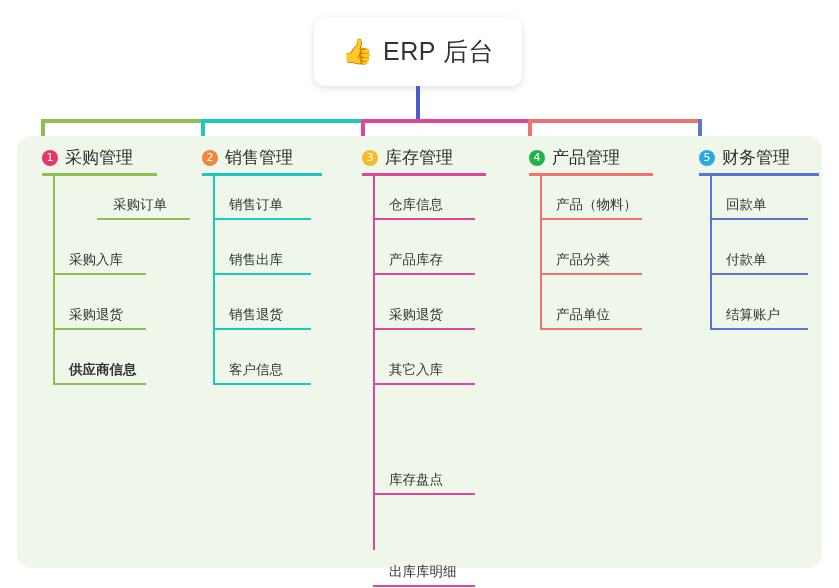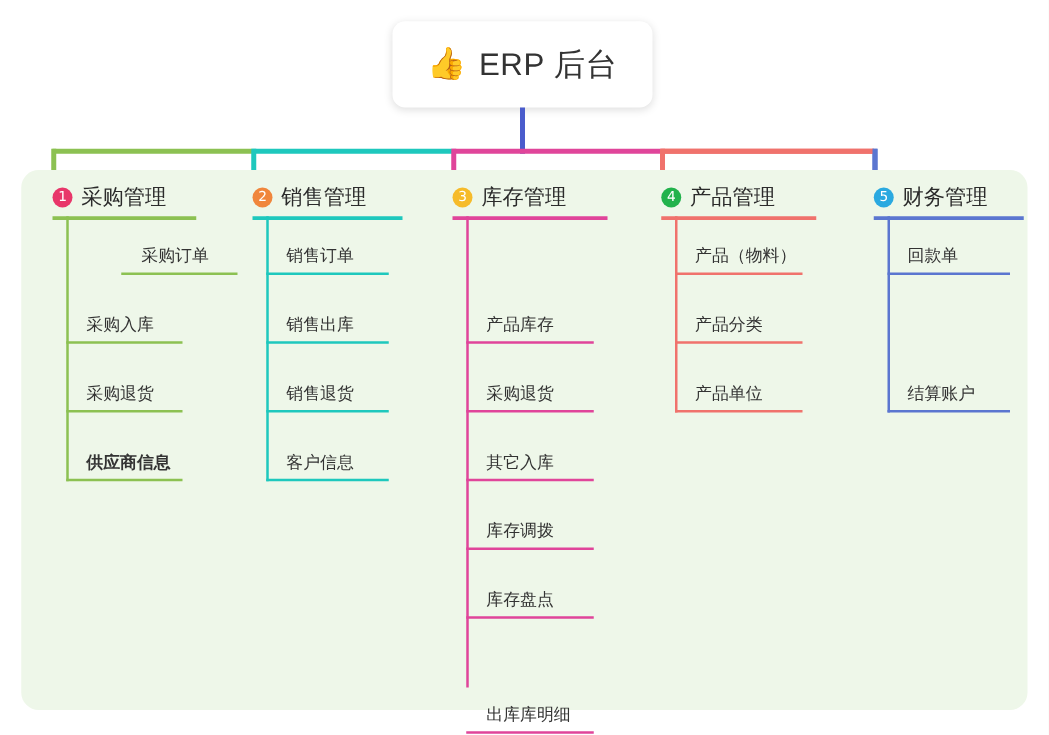--- a/index.html
+++ b/index.html
@@ -126,34 +126,34 @@
             <div class="item-rule" style="width: 98px; background: rgb(30, 200, 189);"></div>
           </div>
         </div>
         <div class="col" style="left: 334px; width: 154px; height: 432px;">
           <div class="col-head">
             <span class="badge" style="background: rgb(246, 187, 42);">3</span>
             <span class="col-title">库存管理</span>
           </div>
           <div class="head-rule" style="width: 124px; background: rgb(224, 69, 154);"></div>
           <div class="trunk" style="height: 377px; background: rgb(224, 69, 154);"></div>
+          <div class="item" style="top: 60px; width: 102px; height: 24px;">
+            <div class="item-label">仓库信息</div>
+            <div class="item-rule" style="width: 102px; background: rgb(224, 69, 154);"></div>
+          </div>
           <div class="item" style="top: 115px; width: 102px; height: 24px;">
             <div class="item-label">产品库存</div>
             <div class="item-rule" style="width: 102px; background: rgb(224, 69, 154);"></div>
           </div>
           <div class="item" style="top: 170px; width: 102px; height: 24px;">
             <div class="item-label">采购退货</div>
             <div class="item-rule" style="width: 102px; background: rgb(224, 69, 154);"></div>
           </div>
           <div class="item" style="top: 225px; width: 102px; height: 24px;">
             <div class="item-label">其它入库</div>
-            <div class="item-rule" style="width: 102px; background: rgb(224, 69, 154);"></div>
-          </div>
-          <div class="item" style="top: 280px; width: 102px; height: 24px;">
-            <div class="item-label">库存调拨</div>
             <div class="item-rule" style="width: 102px; background: rgb(224, 69, 154);"></div>
           </div>
           <div class="item" style="top: 335px; width: 102px; height: 24px;">
             <div class="item-label">库存盘点</div>
             <div class="item-rule" style="width: 102px; background: rgb(224, 69, 154);"></div>
           </div>
           <div class="item" style="top: 390px; width: 102px; height: 24px; margin-top: 37px;">
             <div class="item-label">出库库明细</div>
             <div class="item-rule" style="width: 102px; background: rgb(224, 69, 154);"></div>
           </div>
@@ -182,20 +182,24 @@
           <div class="col-head">
             <span class="badge" style="background: rgb(42, 169, 224);">5</span>
             <span class="col-title">财务管理</span>
           </div>
           <div class="head-rule" style="width: 120px; background: rgb(91, 118, 208);"></div>
           <div class="trunk" style="height: 157px; background: rgb(91, 118, 208);"></div>
           <div class="item" style="top: 60px; width: 98px; height: 24px;">
             <div class="item-label">回款单</div>
             <div class="item-rule" style="width: 98px; background: rgb(91, 118, 208);"></div>
           </div>
+          <div class="item" style="top: 115px; width: 98px; height: 24px;">
+            <div class="item-label">付款单</div>
+            <div class="item-rule" style="width: 98px; background: rgb(91, 118, 208);"></div>
+          </div>
           <div class="item" style="top: 170px; width: 98px; height: 24px;">
             <div class="item-label">结算账户</div>
             <div class="item-rule" style="width: 98px; background: rgb(91, 118, 208);"></div>
           </div>
         </div>
       </div>
   </div>
 
 </div>
 

